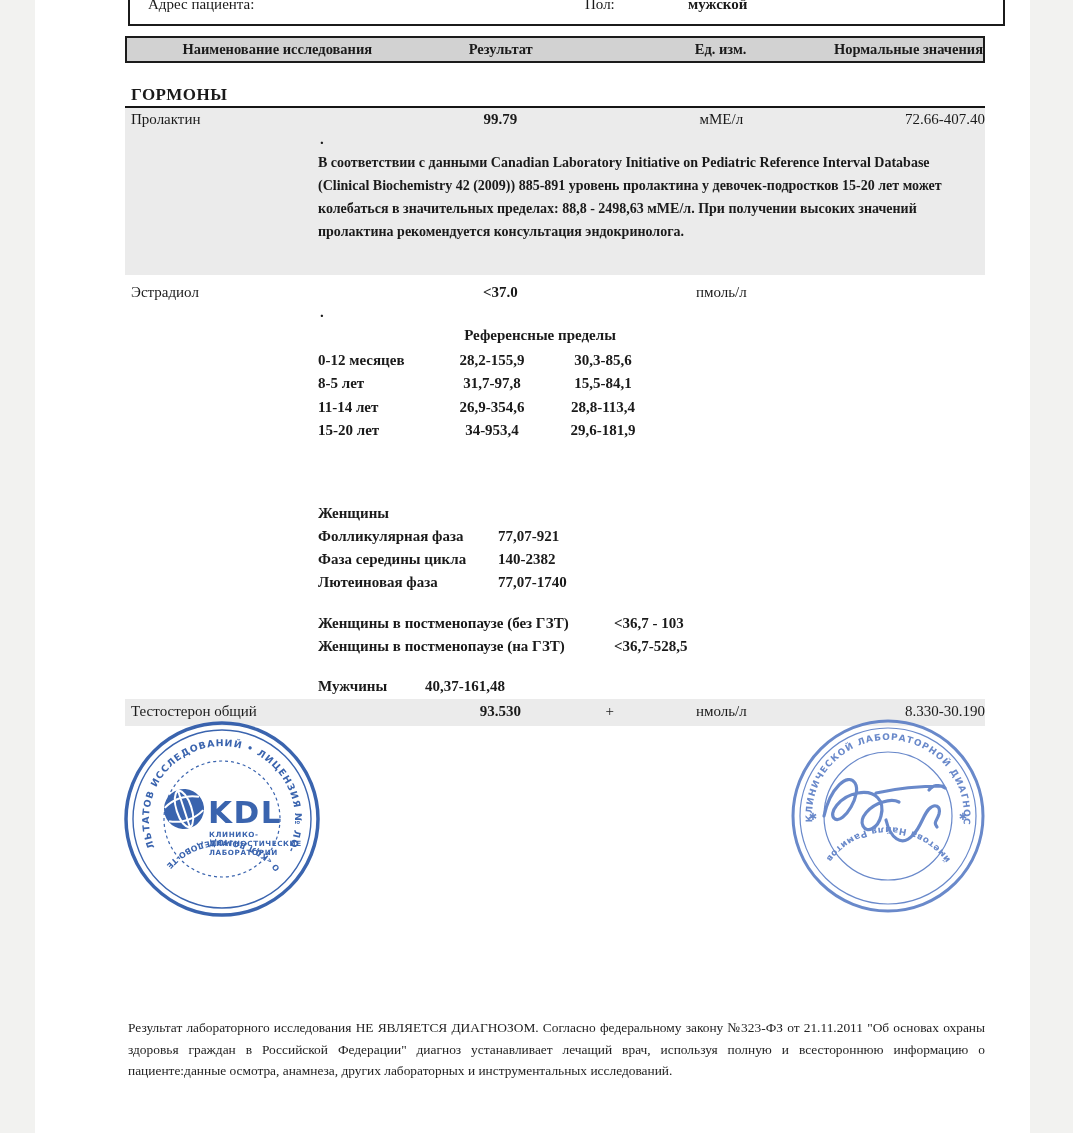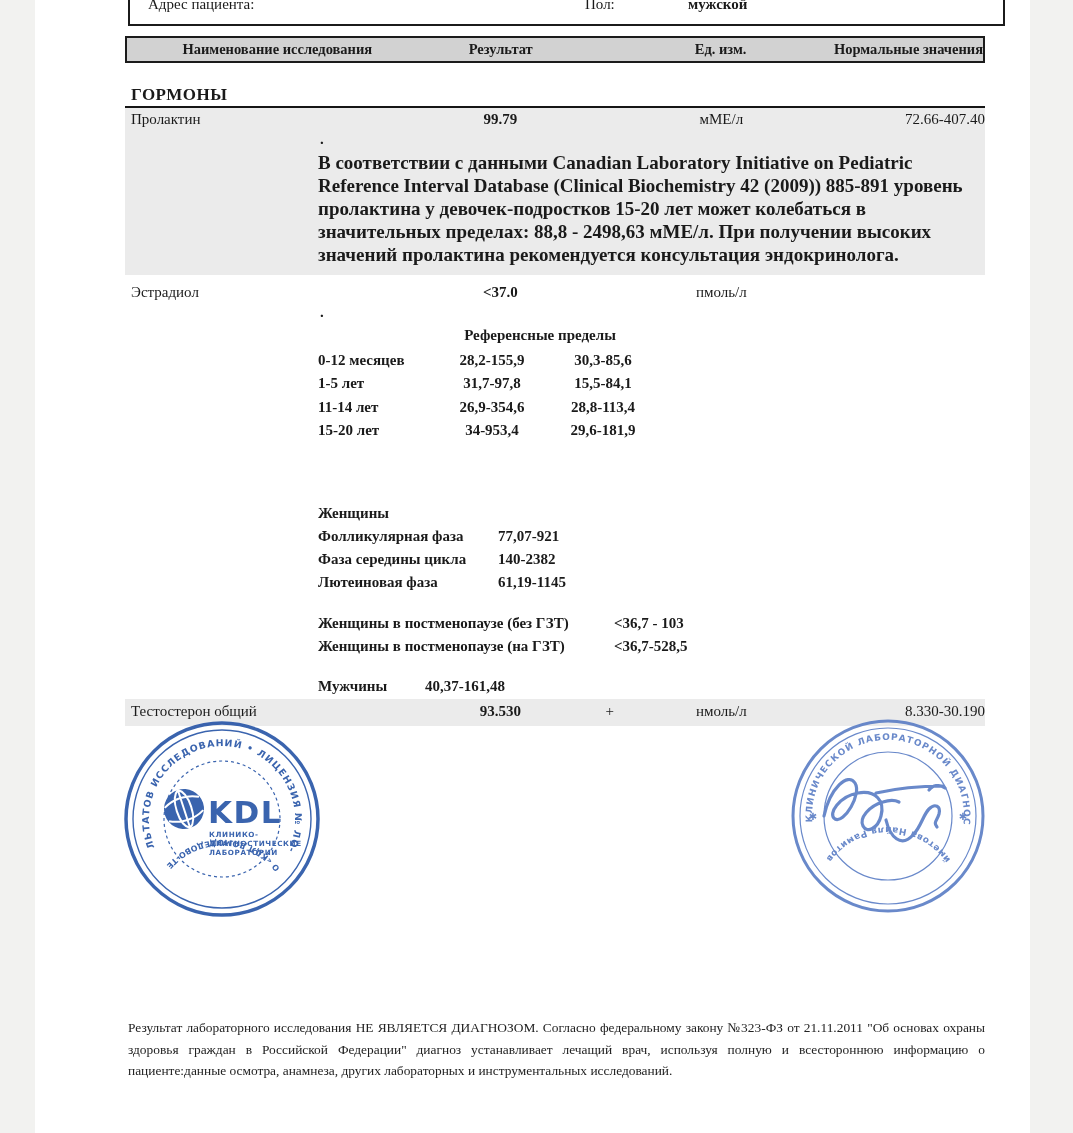--- a/index.html
+++ b/index.html
@@ -51,21 +51,21 @@
   .row-0{top:111px;}
   .row-1{top:284px;}
   .row-2{top:703px;}
 
   .dot{position:absolute;font-size:15px;font-weight:bold;}
   .dot-1{left:320px;top:131px;}
   .dot-2{left:320px;top:304px;}
 
   .comment{
     position:absolute;left:318px;top:151px;width:664px;
-    font-size:19px;font-weight:bold;line-height:23px;text-align:left;
+    font-size:14px;font-weight:bold;line-height:23px;text-align:left;
   }
 
   .ref-heading{position:absolute;left:320px;top:327px;width:440px;text-align:center;font-size:15px;font-weight:bold;}
 
   .age-table{position:absolute;left:318px;top:349px;font-size:15px;font-weight:bold;line-height:23.4px;}
   .a-row{display:flex;}
   .a1{width:122px;text-align:left;}
   .a2{width:104px;text-align:center;}
   .a3{width:118px;text-align:center;}
 
@@ -136,21 +136,21 @@
   <div class="dot dot-2">.</div>
   <div class="ref-heading">Референсные пределы</div>
 
   <div class="age-table">
     <div class="a-row">
       <span class="a1">0-12 месяцев</span>
       <span class="a2">28,2-155,9</span>
       <span class="a3">30,3-85,6</span>
     </div>
     <div class="a-row">
-      <span class="a1">1-5 лет</span>
+      <span class="a1">8-5 лет</span>
       <span class="a2">31,7-97,8</span>
       <span class="a3">15,5-84,1</span>
     </div>
     <div class="a-row">
       <span class="a1">11-14 лет</span>
       <span class="a2">26,9-354,6</span>
       <span class="a3">28,8-113,4</span>
     </div>
     <div class="a-row">
       <span class="a1">15-20 лет</span>
@@ -164,21 +164,21 @@
     <div class="w-row">
       <span class="w-label">Фолликулярная фаза</span>
       <span>77,07-921</span>
     </div>
     <div class="w-row">
       <span class="w-label">Фаза середины цикла</span>
       <span>140-2382</span>
     </div>
     <div class="w-row">
       <span class="w-label">Лютеиновая фаза</span>
-      <span>61,19-1145</span>
+      <span>77,07-1740</span>
     </div>
   </div>
 
   <div class="postmeno">
     <div class="p-row">
       <span class="p-label">Женщины в постменопаузе (без ГЗТ)</span>
       <span>&lt;36,7 - 103</span>
     </div>
     <div class="p-row">
       <span class="p-label">Женщины в постменопаузе (на ГЗТ)</span>

